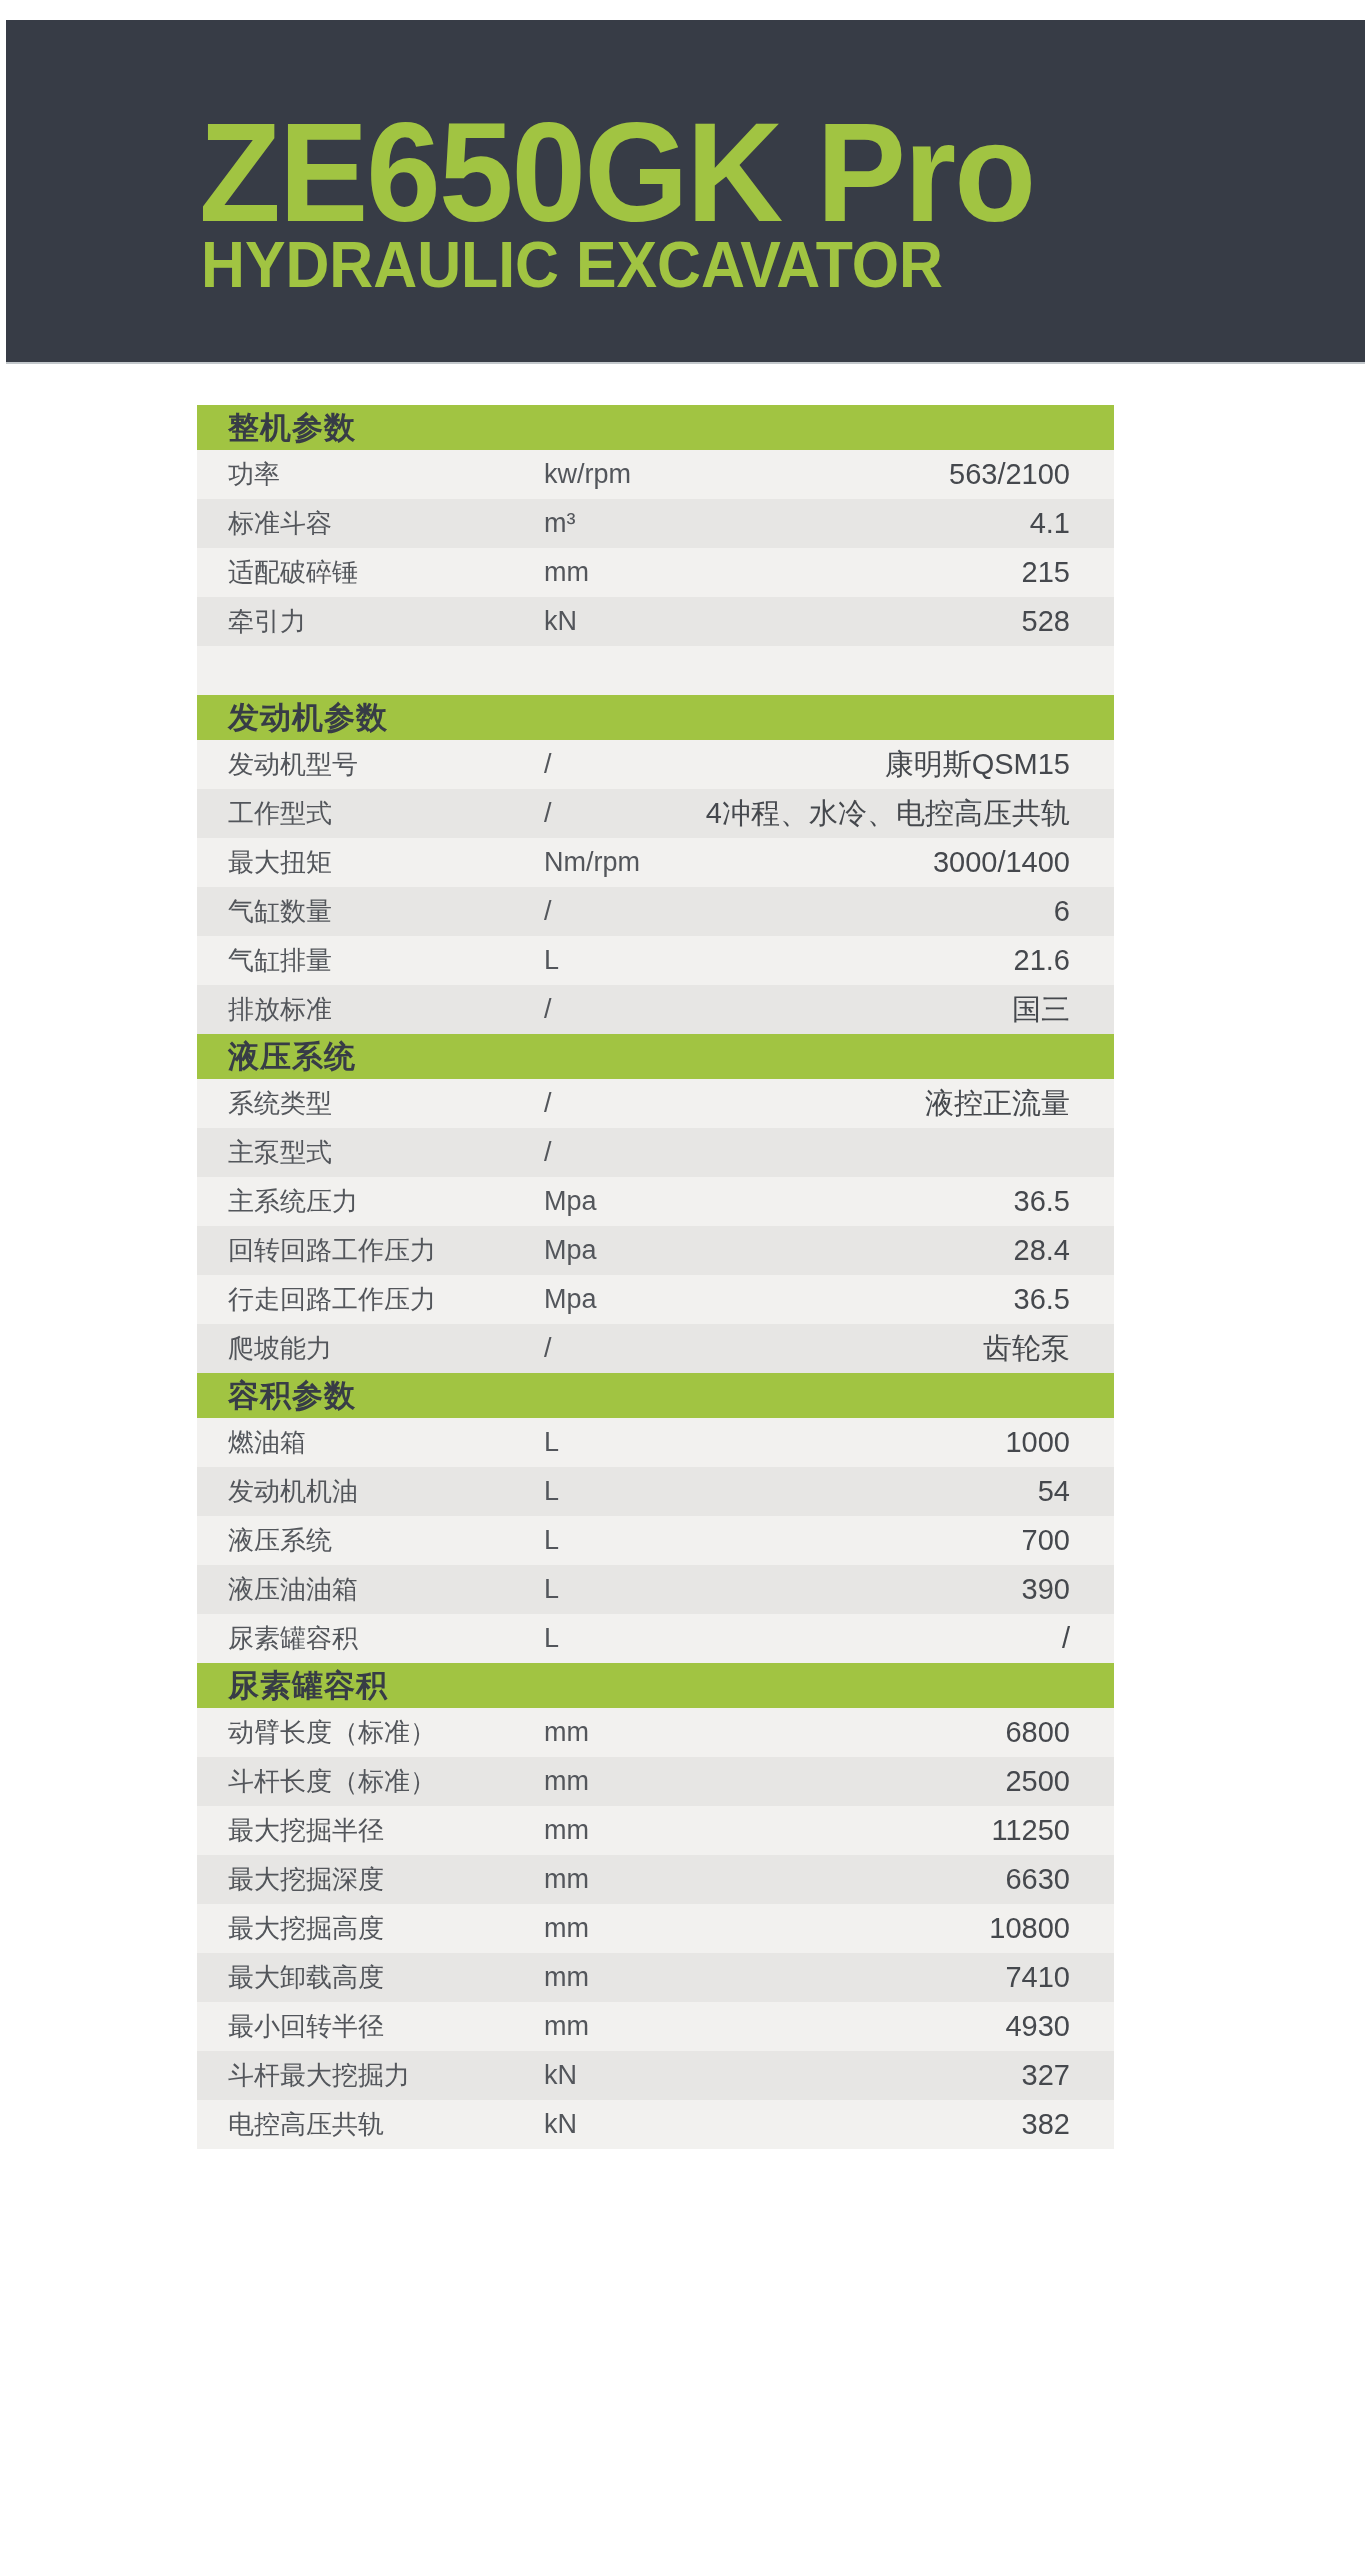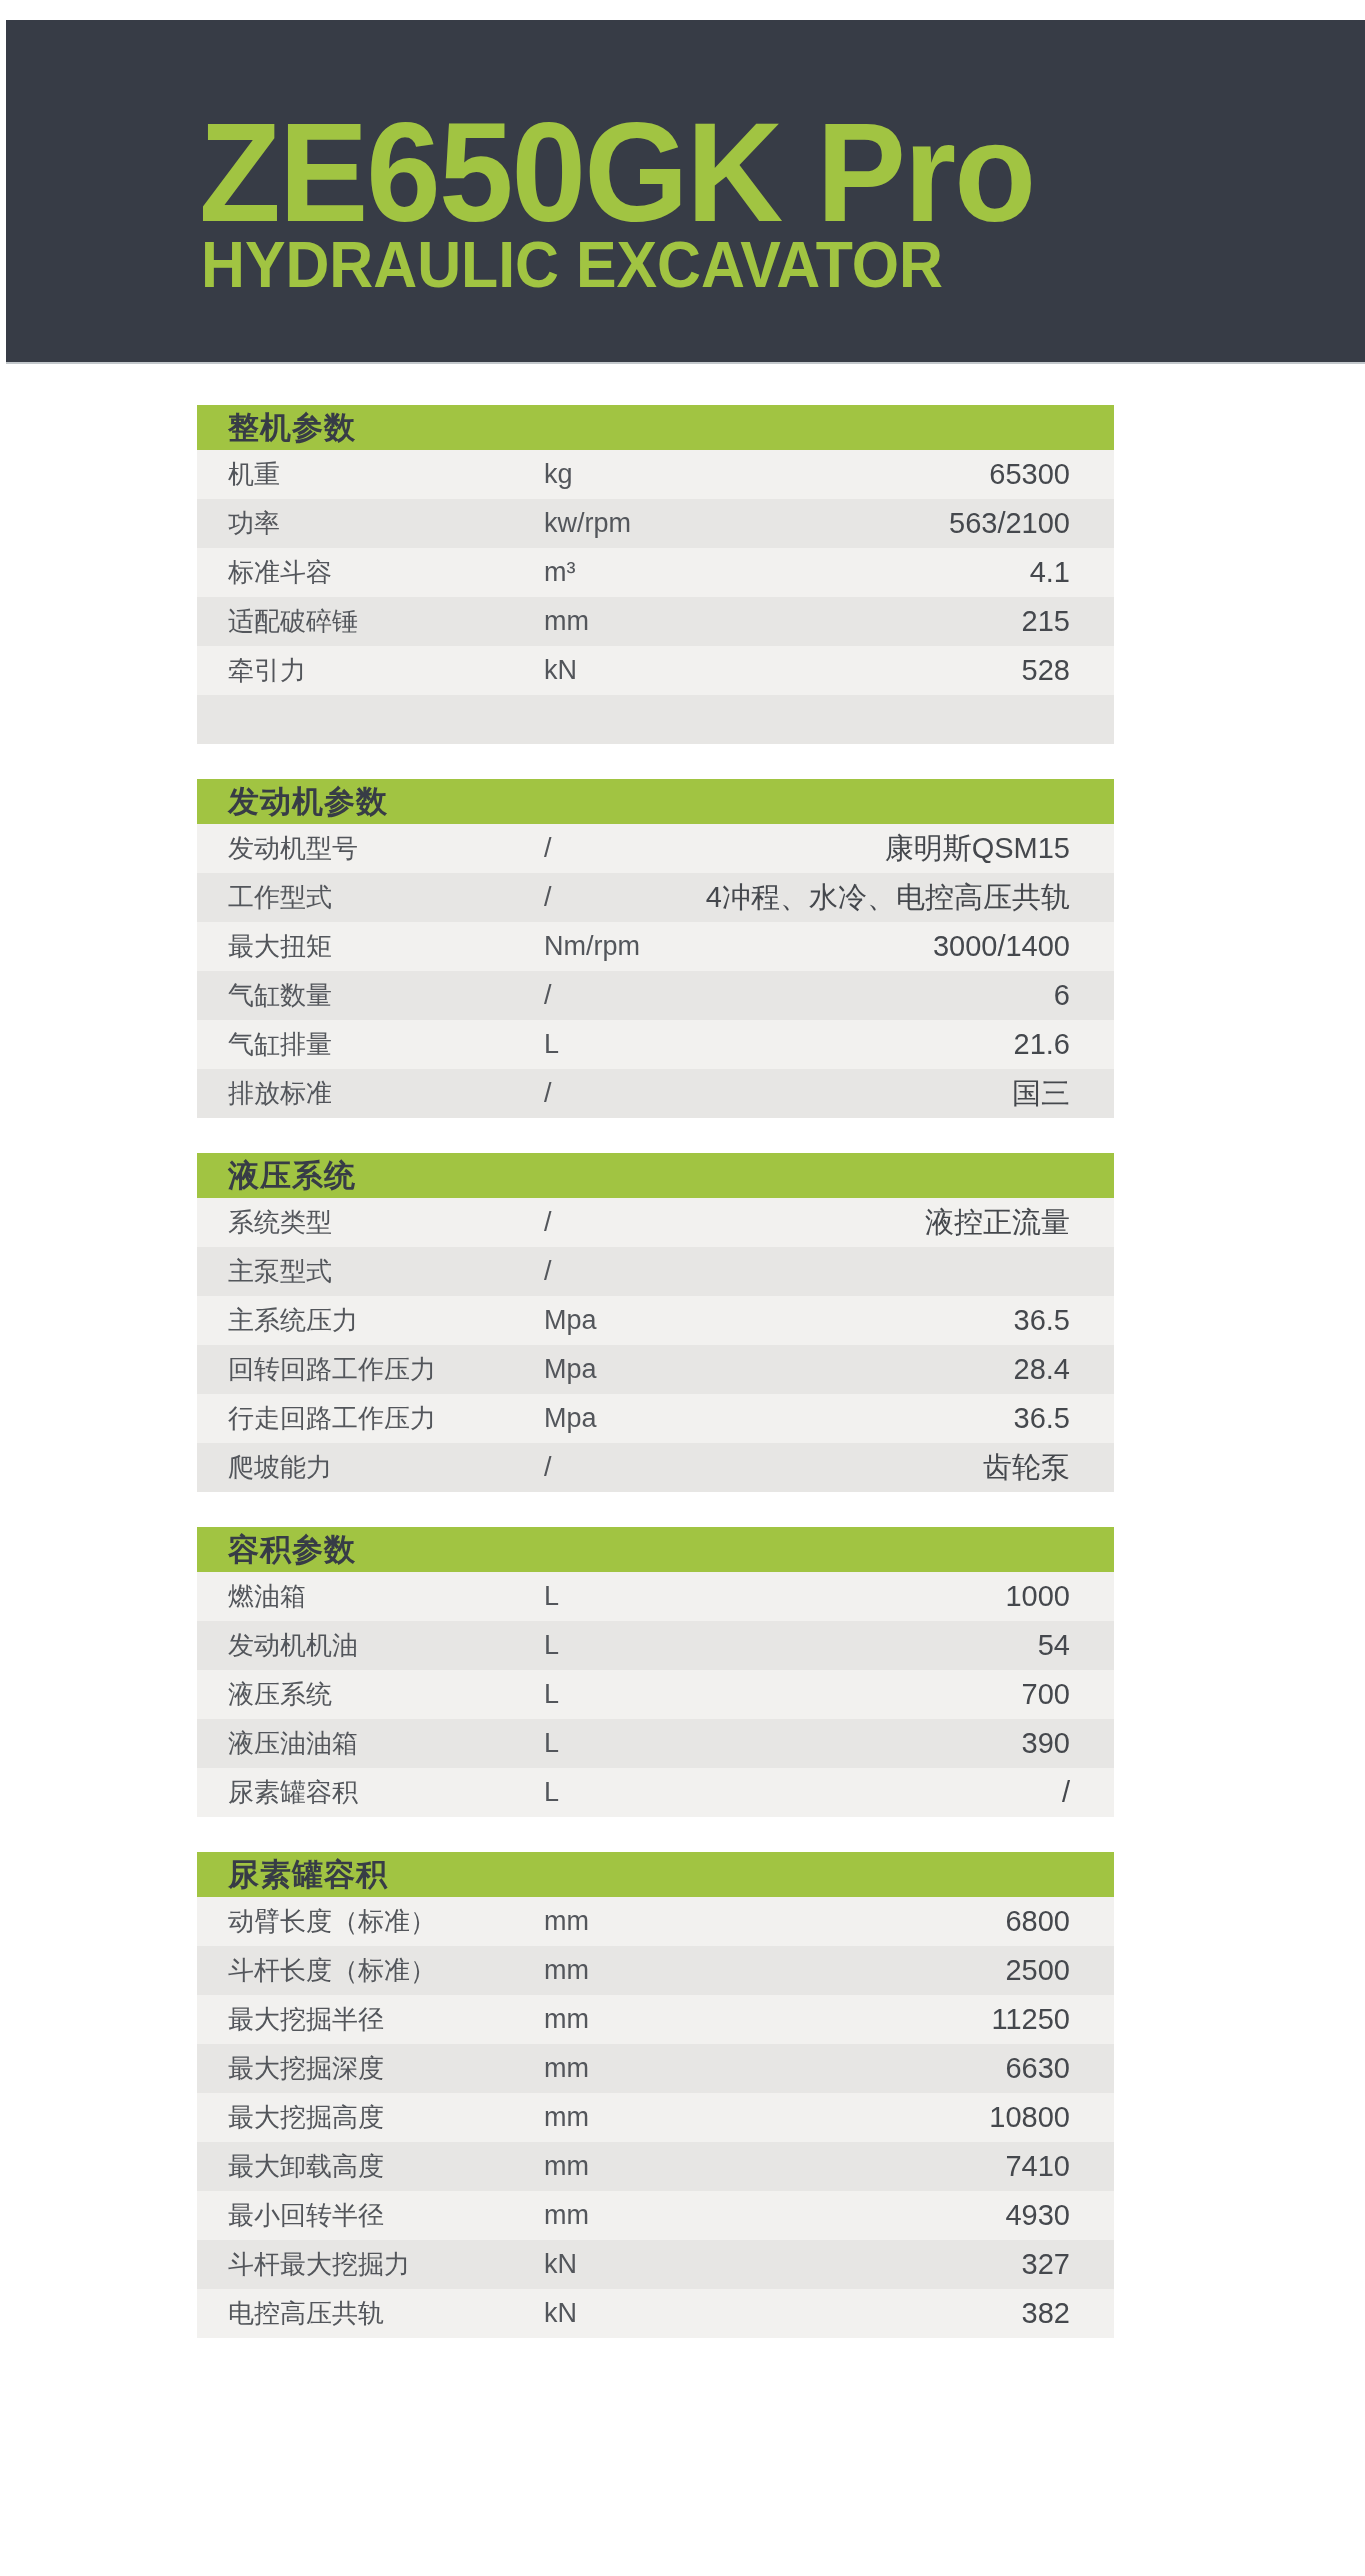--- a/index.html
+++ b/index.html
@@ -25,21 +25,21 @@
     position:absolute;left:195px;top:213px;
     font-size:64px;line-height:1;font-weight:bold;
     color:var(--green,#a1c442);
     letter-spacing:0px;
     transform:scaleX(0.95);transform-origin:left top;
     white-space:nowrap;
   }
   .tables{
     position:absolute;left:197px;top:405px;width:917px;
   }
-  .section{margin-bottom:35px;}
+  .section{}
   .section-band{
     height:45px;background:var(--green,#a1c442);
     display:flex;align-items:center;
     padding-left:31px;box-sizing:border-box;
   }
   .section-title{
     font-size:31px;font-weight:bold;color:var(--band-text,#373c46);
     letter-spacing:1px;
   }
   .spec-row{
@@ -70,25 +70,20 @@
   <div class="banner-title">ZE650GK Pro</div>
   <div class="banner-subtitle">HYDRAULIC EXCAVATOR</div>
 </div>
 
 <div class="tables">
   <div class="section">
     <div class="section-band">
       <span class="section-title">整机参数</span>
     </div>
     <div class="section-rows">
-  <div class="spec-row">
-    <span class="spec-label">机重</span>
-    <span class="spec-unit">kg</span>
-    <span class="spec-value">65300</span>
-  </div>
 
   <div class="spec-row">
     <span class="spec-label">功率</span>
     <span class="spec-unit">kw/rpm</span>
     <span class="spec-value">563/2100</span>
   </div>
 
   <div class="spec-row">
     <span class="spec-label">标准斗容</span>
     <span class="spec-unit">m³</span>

